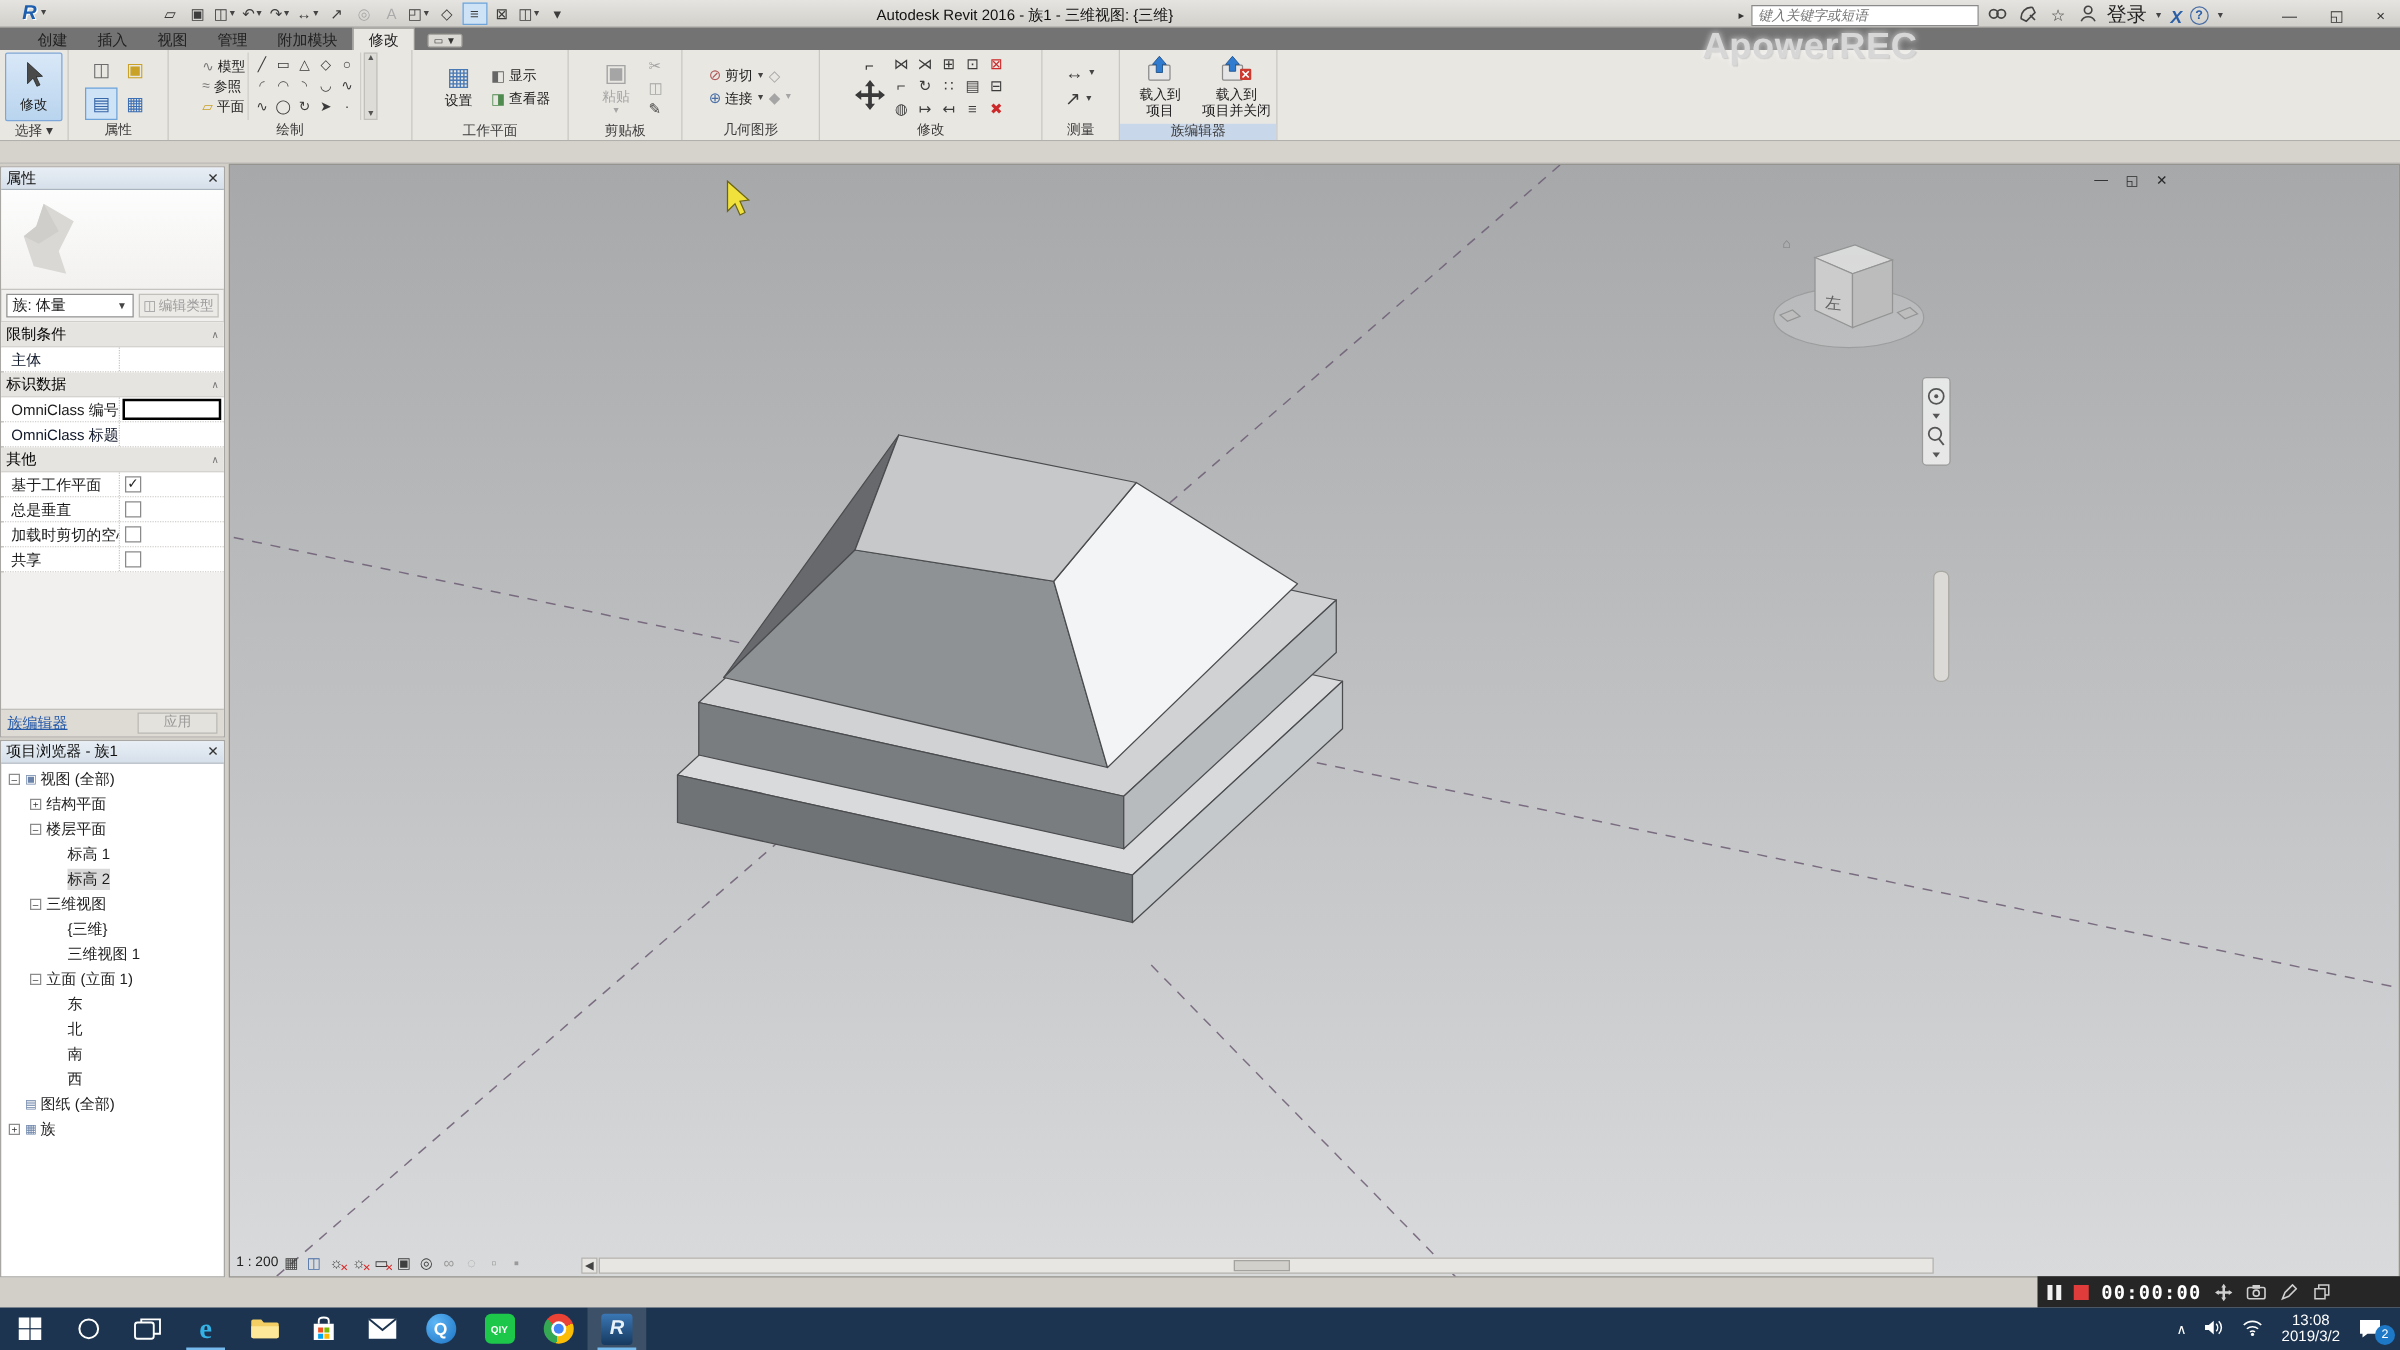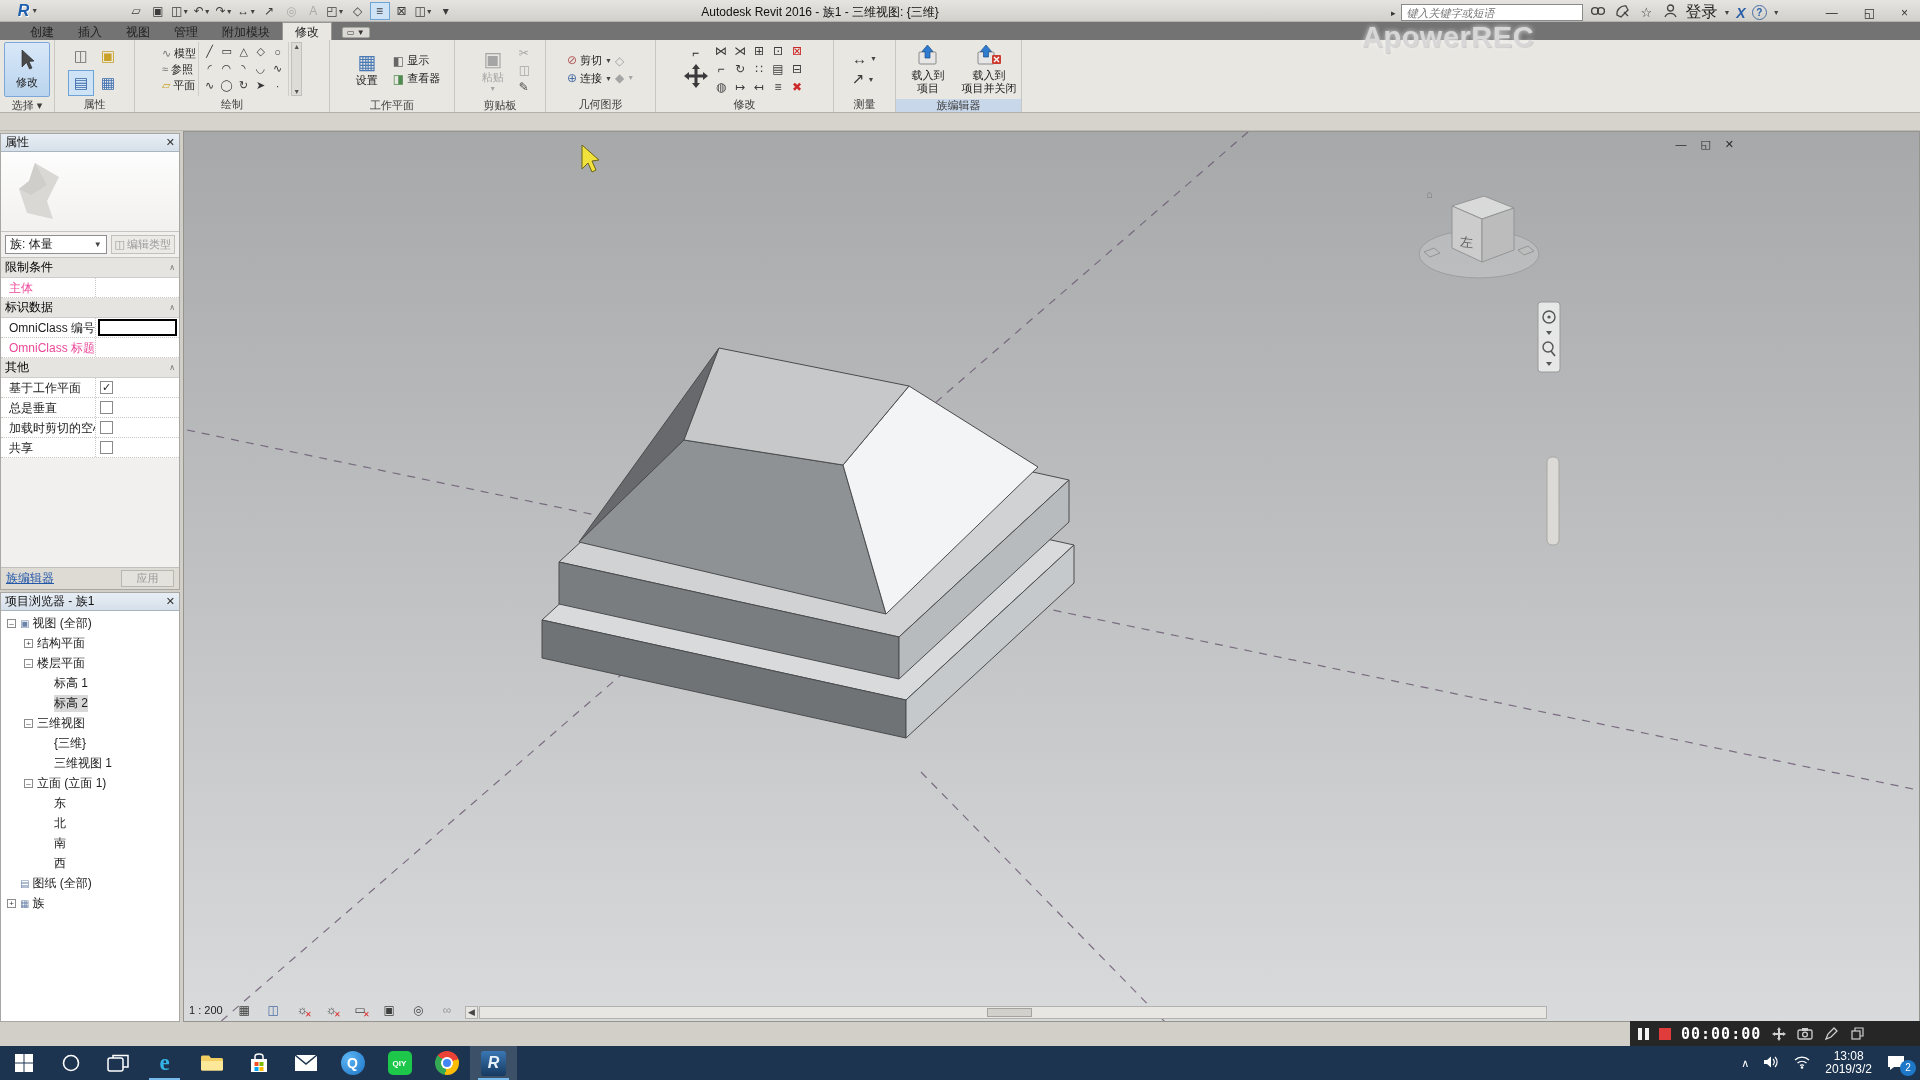--- a/index.html
+++ b/index.html
@@ -77,42 +77,42 @@
   .preview{height:80px;background:linear-gradient(#fdfdfd,#f2f1ef);border-bottom:1px solid #c6c4c0;position:relative}
   .typesel{height:26px;display:flex;align-items:center;gap:4px;padding:0 4px;border-bottom:1px solid #c6c4c0}
   .selbox{flex:1;height:19px;background:#fff;border:1px solid #8f8f8f;display:flex;align-items:center;padding:0 4px;font-size:12px}
   .selbox .car{margin-left:auto;font-size:8px;color:#444}
   .edittype{height:19px;border:1px solid #c2c0bb;background:#eceae6;color:#9b9b9b;font-size:11px;display:flex;align-items:center;gap:2px;padding:0 3px}
   .grid{background:#fff}
   .phead{height:20px;background:#e6e4e0;border-bottom:1px solid #cfcdc9;display:flex;align-items:center;padding:0 4px;font-size:12px;color:#000}
   .phead .ch{margin-left:auto;font-size:8px;color:#777}
   .prow{height:20px;display:flex;border-bottom:1px dotted #c9c7c3;background:#fff}
   .prow .lab{width:94px;padding:2px 2px 0 8px;font-size:12px;white-space:nowrap;overflow:hidden}
-  .prow .lab.dis{color:#ec4899}
+  .prow .lab.dis{color:#0f172a}
   .prow .val{flex:1;border-left:1px dotted #c9c7c3;display:flex;align-items:center;padding:1px 2px}
   .inputbox{width:100%;height:17px;border:2px solid #000;background:#fff}
   .cb{width:13px;height:13px;border:1px solid #8a8a8a;background:#fff;font-size:11px;line-height:11px;text-align:center;color:#222;margin-left:2px}
   .pspacer{flex:1;background:#f1f0ee}
   .pfooter{height:22px;background:#dedbd5;border-top:1px solid #c2c0bb;display:flex;align-items:center;padding:0 5px}
   .plink{color:#2458a8;text-decoration:underline;font-size:12px}
-  .applybtn{margin-left:auto;width:53px;height:17px;background:#e4e2dd;border:1px solid #b9b7b2;color:#9a9998;font-size:11px;text-align:center;line-height:15px}
+  .applybtn{margin-left:auto;width:64px;height:17px;background:#e4e2dd;border:1px solid #b9b7b2;color:#9a9998;font-size:11px;text-align:center;line-height:15px}
 
   .browser{position:absolute;left:0;top:592px;width:180px;height:430px;background:#fff;border:1px solid #a9a7a3;display:flex;flex-direction:column}
   .tree{flex:1;overflow:hidden;padding-top:2px}
   .trow{height:20px;display:flex;align-items:center;font-size:12px;white-space:nowrap}
   .exp{width:9px;height:9px;border:1px solid #8c8c8c;background:#fff;font-size:8px;line-height:7px;text-align:center;color:#333;margin-right:4px;flex:0 0 auto}
   .noexp{width:9px;margin-right:4px;flex:0 0 auto}
   .ticon{font-size:10px;color:#6b83a8;margin-right:3px}
   .tlabel.sel{background:#d9d9d9}
 
   
   .canvas{position:absolute;left:183px;top:131px;width:1737px;height:891px;background:linear-gradient(#a6a8aa,#d9dadb);border:1px solid #96948f;overflow:hidden}
   .canvas svg.scene{position:absolute;left:0;top:0}
   .winctl{position:absolute;right:185px;top:6px;display:flex;gap:14px;font-size:11px;color:#2a2a2a}
-  .viewbar{position:absolute;left:5px;bottom:3px;display:flex;align-items:center;gap:14px;height:16px;font-size:11px;color:#222}
+  .viewbar{position:absolute;left:5px;bottom:3px;display:flex;align-items:center;gap:3px;height:16px;font-size:11px;color:#222}
   .vbi{position:relative;font-size:12px;color:#3f3f3f;width:15px;text-align:center}
   .vbi .rx{position:absolute;right:-2px;bottom:-2px;color:#d22;font-size:8px;font-weight:bold}
   .vbi.dim{color:#9a9a9a}
   .hscroll{position:absolute;left:295px;bottom:2px;width:1068px;height:13px;background:#e8e6e2;border:1px solid #b3b1ad;display:flex;align-items:center}
   .hthumb{position:absolute;left:507px;width:45px;height:9px;background:#d2d0cb;border:1px solid #a5a39f}
   .harrow{position:absolute;left:281px;bottom:2px;width:13px;height:13px;background:#e8e6e2;border:1px solid #b3b1ad;font-size:9px;line-height:11px;text-align:center;color:#444}
 
   
   .statusbar{position:absolute;left:0;top:1022px;width:1920px;height:24px;background:#f0efec;border-top:1px solid #aeaca8;display:flex;align-items:center;padding-left:4px;font-size:12px;color:#222}
 

